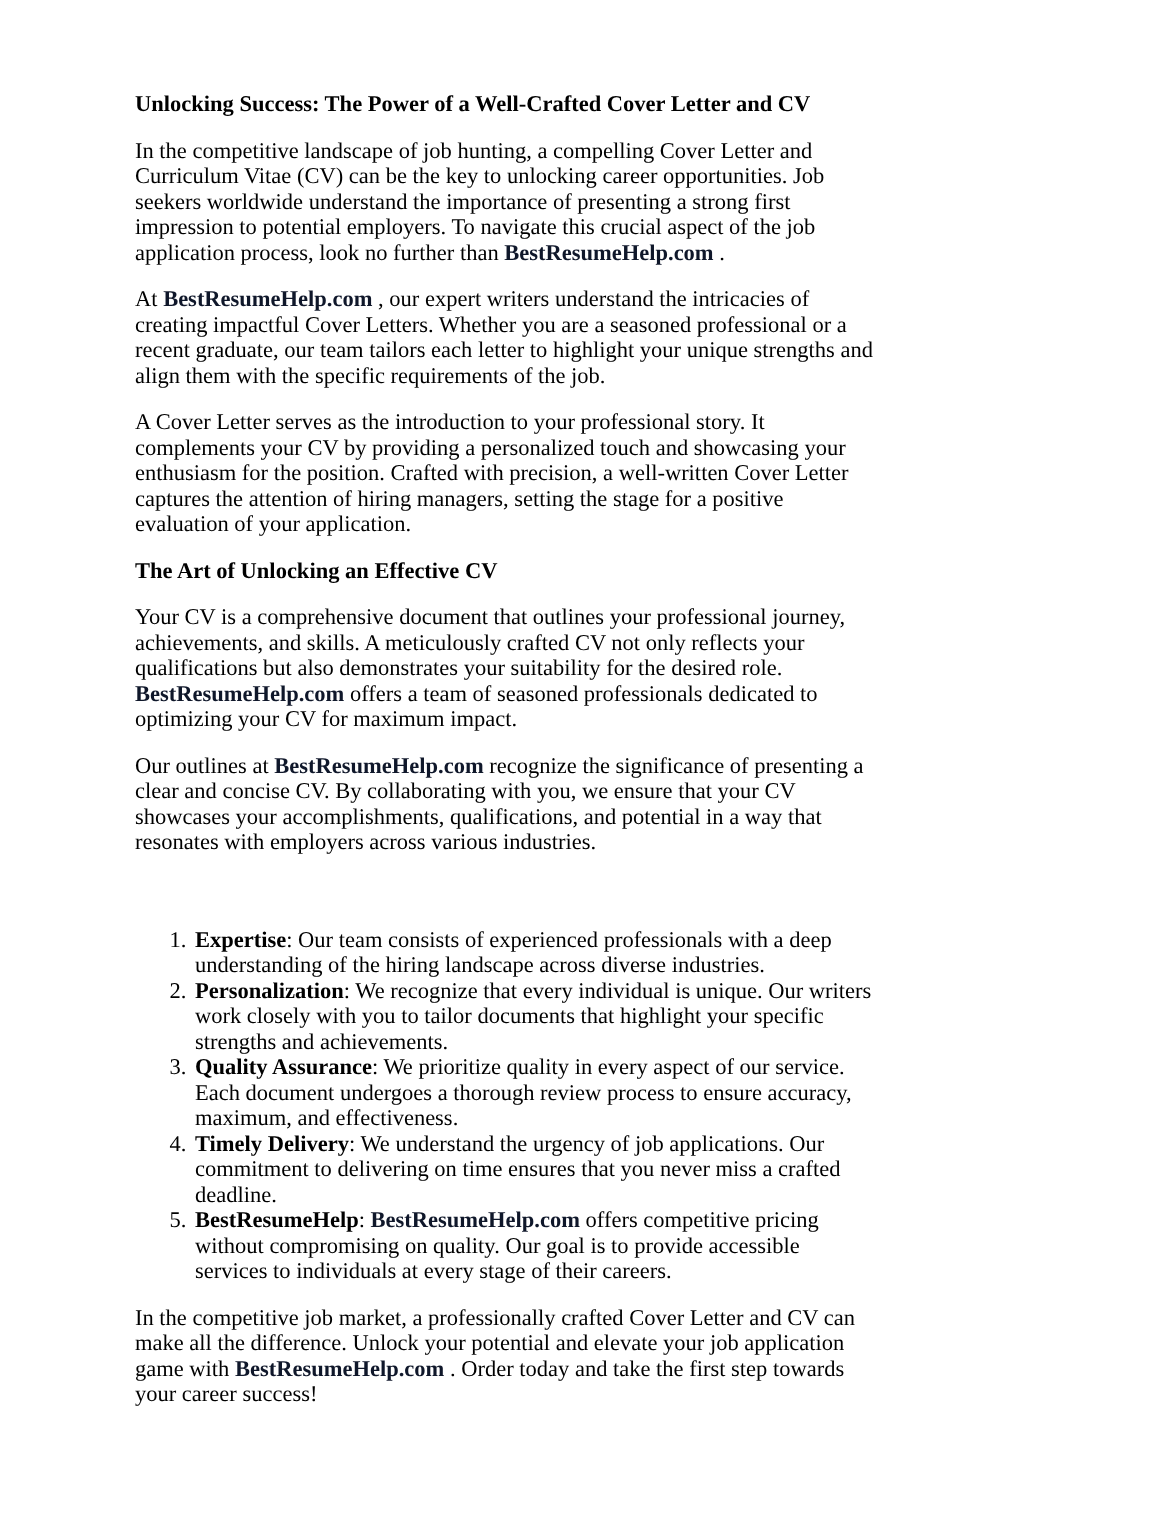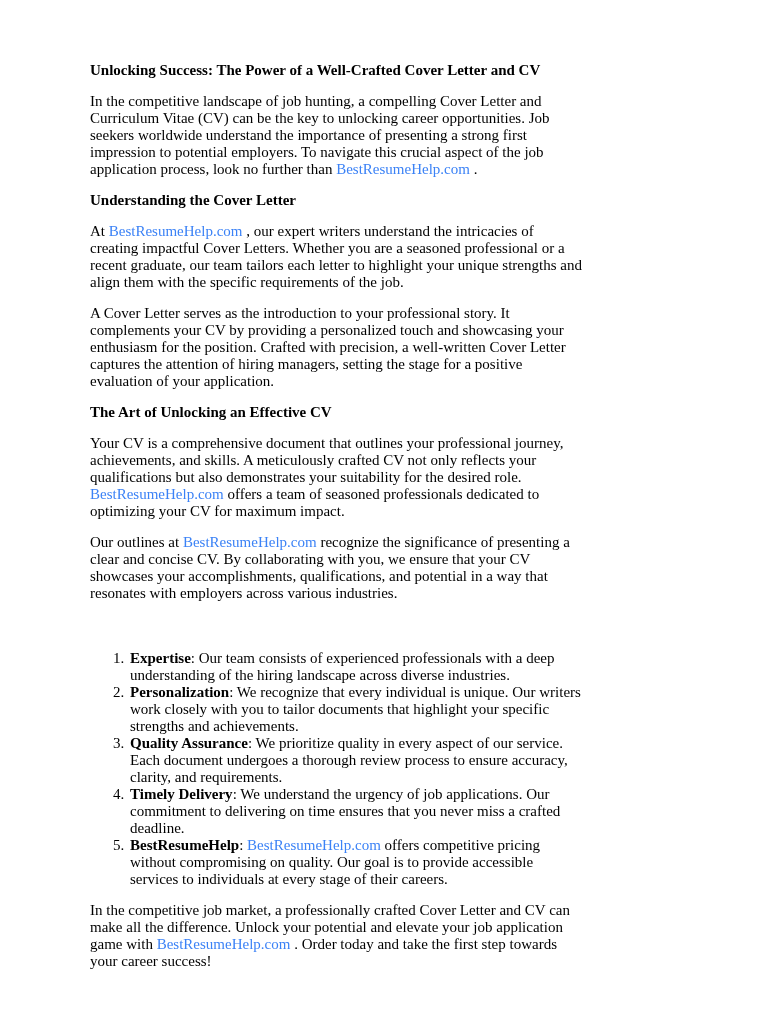--- a/index.html
+++ b/index.html
@@ -29,42 +29,41 @@
   }
   .page ol {
     padding: 0 0 0 38px;
     margin-top: 48px;
   }
   .page li {
     margin: 0;
     padding-left: 2px;
   }
   .seg-link {
-    color: #3b82f6;
-    font-weight: normal;
+    color: #0f172a;
+    font-weight: bold;
     text-decoration: none;
     cursor: pointer;
   }
   .seg-bold {
     font-weight: bold;
   }
 </style>
 </head>
 <body>
 
 <div class="page">
     <h1><span class="seg-text">Unlocking Success: The Power of a Well-Crafted Cover Letter and CV</span></h1>
     <p><span class="seg-text">In the competitive landscape of job hunting, a compelling Cover Letter and Curriculum Vitae (CV) can be the key to unlocking career opportunities. Job seekers worldwide understand the importance of presenting a strong first impression to potential employers. To navigate this crucial aspect of the job application process, look no further than </span><a class="seg-link">BestResumeHelp.com</a><span class="seg-text"> .</span></p>
-    <h2><span class="seg-text">Understanding the Cover Letter</span></h2>
     <p><span class="seg-text">At </span><a class="seg-link">BestResumeHelp.com</a><span class="seg-text"> , our expert writers understand the intricacies of creating impactful Cover Letters. Whether you are a seasoned professional or a recent graduate, our team tailors each letter to highlight your unique strengths and align them with the specific requirements of the job.</span></p>
     <p><span class="seg-text">A Cover Letter serves as the introduction to your professional story. It complements your CV by providing a personalized touch and showcasing your enthusiasm for the position. Crafted with precision, a well-written Cover Letter captures the attention of hiring managers, setting the stage for a positive evaluation of your application.</span></p>
     <h2><span class="seg-text">The Art of Unlocking an Effective CV</span></h2>
     <p><span class="seg-text">Your CV is a comprehensive document that outlines your professional journey, achievements, and skills. A meticulously crafted CV not only reflects your qualifications but also demonstrates your suitability for the desired role. </span><a class="seg-link">BestResumeHelp.com</a><span class="seg-text"> offers a team of seasoned professionals dedicated to optimizing your CV for maximum impact.</span></p>
     <p><span class="seg-text">Our outlines at </span><a class="seg-link">BestResumeHelp.com</a><span class="seg-text"> recognize the significance of presenting a clear and concise CV. By collaborating with you, we ensure that your CV showcases your accomplishments, qualifications, and potential in a way that resonates with employers across various industries.</span></p>
     <ol>
       <li><span class="seg-bold">Expertise</span><span class="seg-text">: Our team consists of experienced professionals with a deep understanding of the hiring landscape across diverse industries.</span></li>
       <li><span class="seg-bold">Personalization</span><span class="seg-text">: We recognize that every individual is unique. Our writers work closely with you to tailor documents that highlight your specific strengths and achievements.</span></li>
-      <li><span class="seg-bold">Quality Assurance</span><span class="seg-text">: We prioritize quality in every aspect of our service. Each document undergoes a thorough review process to ensure accuracy, clarity, and requirements.</span></li>
+      <li><span class="seg-bold">Quality Assurance</span><span class="seg-text">: We prioritize quality in every aspect of our service. Each document undergoes a thorough review process to ensure accuracy, maximum, and effectiveness.</span></li>
       <li><span class="seg-bold">Timely Delivery</span><span class="seg-text">: We understand the urgency of job applications. Our commitment to delivering on time ensures that you never miss a crafted deadline.</span></li>
       <li><span class="seg-bold">BestResumeHelp</span><span class="seg-text">: </span><a class="seg-link">BestResumeHelp.com</a><span class="seg-text"> offers competitive pricing without compromising on quality. Our goal is to provide accessible services to individuals at every stage of their careers.</span></li>
     </ol>
     <p><span class="seg-text">In the competitive job market, a professionally crafted Cover Letter and CV can make all the difference. Unlock your potential and elevate your job application game with </span><a class="seg-link">BestResumeHelp.com</a><span class="seg-text"> . Order today and take the first step towards your career success!</span></p>
   </div>
 
 </body></html>

